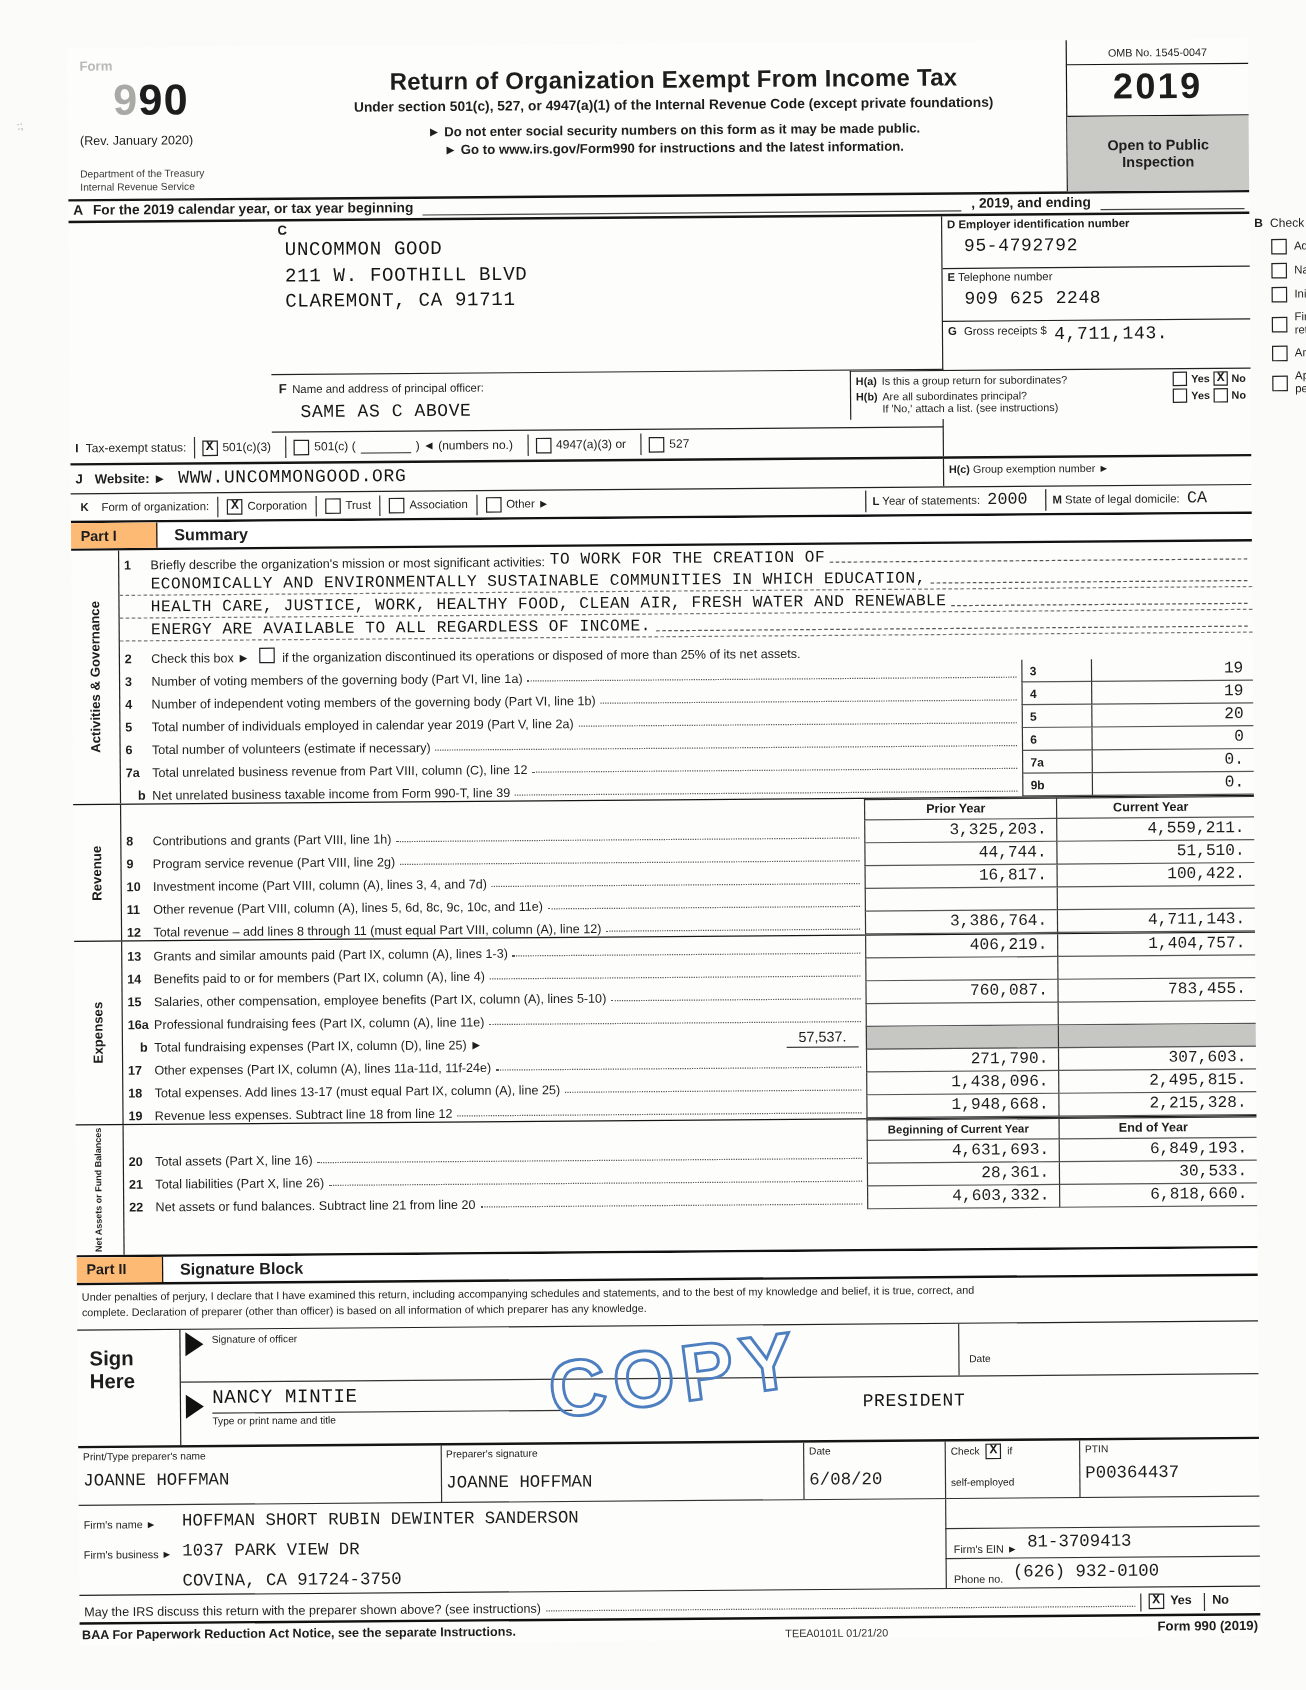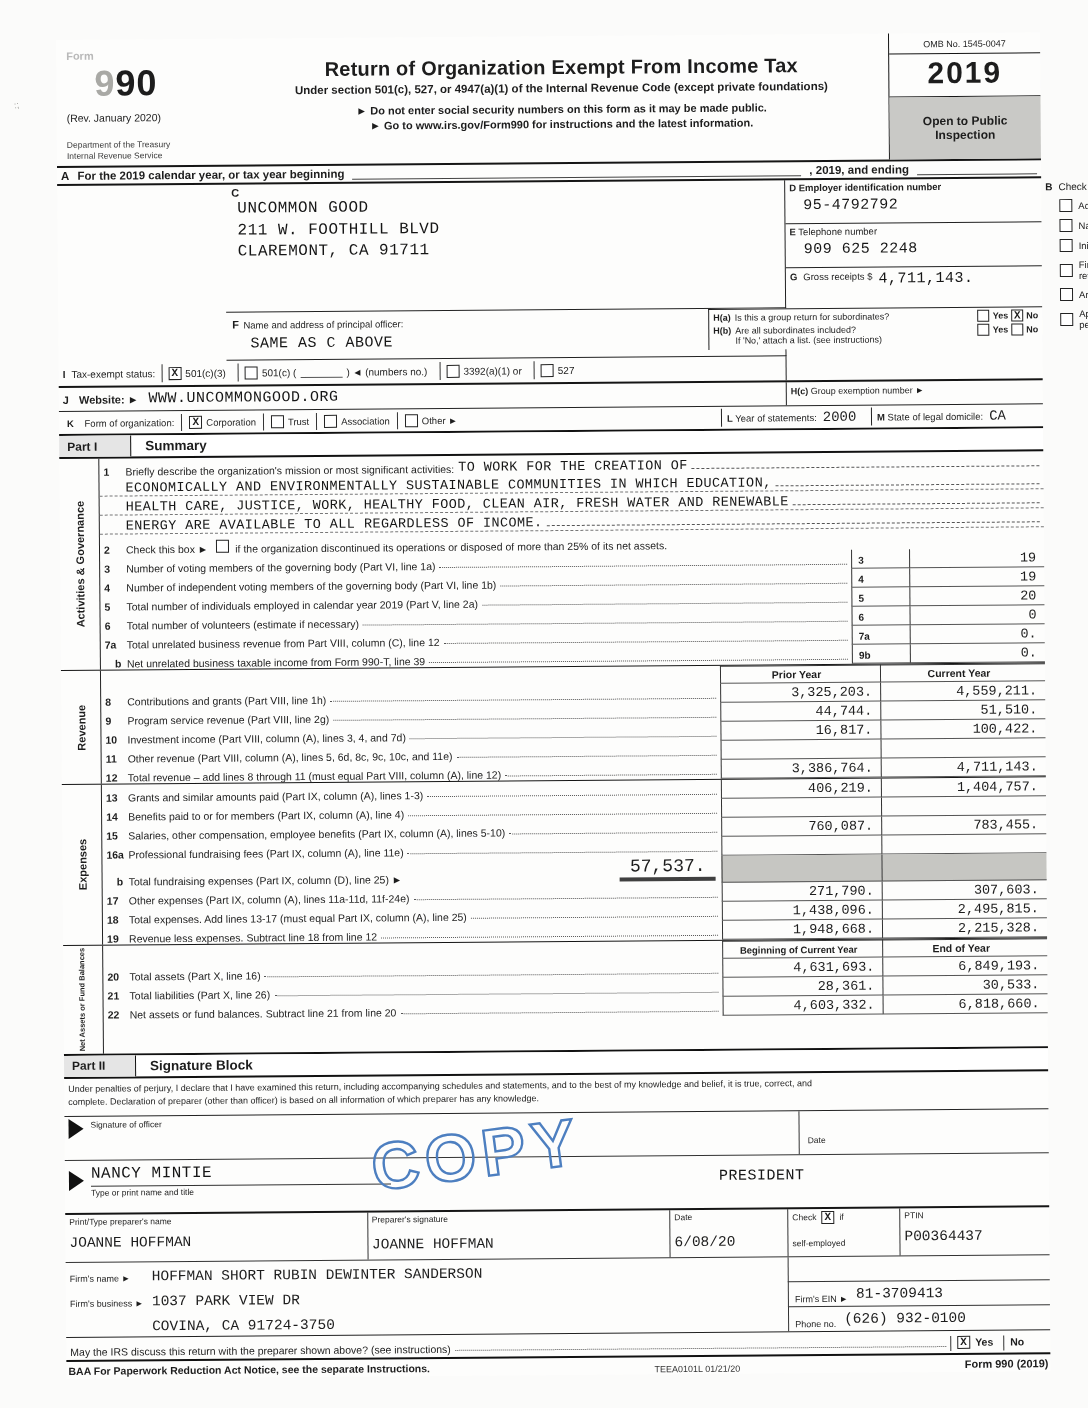--- a/index.html
+++ b/index.html
@@ -67,21 +67,21 @@
   .jLeft { flex:1; display:flex; align-items:center; gap:10px; padding:3px 4px; border-right:1.2px solid #222; font-size:11px; }
   .jLeft .url { font-size:15px; }
   .jRight { width:256px; font-size:9px; padding:4px; }
   .kRow { display:flex; align-items:center; border-bottom:2.5px solid #111; font-size:9.5px; padding:2px 4px; height:24px; }
   .kRow .seg { display:flex; align-items:center; gap:4px; padding:0 7px; border-left:1px solid #333; height:17px; }
   .kRow .seg.first { border-left:none; padding-left:4px; }
   .kl { width:150px; border-left:1.2px solid #222; padding-left:5px; display:flex; gap:6px; align-items:center; height:100%; }
   .kl .tv { font-size:14px; font-family:"Liberation Mono",monospace; }
   
   .parthead { display:flex; align-items:stretch; border-bottom:2px solid #111; height:23px; background:#fff; }
-  .plabel { background:#e5e5e5; border-right:1.5px solid #111; font-weight:bold; font-size:12px; width:72px; display:flex; align-items:center; padding-left:8px; }
+  .plabel { background:#fdba74; border-right:1.5px solid #111; font-weight:bold; font-size:12px; width:72px; display:flex; align-items:center; padding-left:8px; }
   .ptitle { font-weight:bold; font-size:13.5px; display:flex; align-items:center; padding-left:14px; }
   
   .sect { display:flex; border-bottom:1.6px solid #151515; }
   .vcell { width:40px; border-right:1.2px solid #222; display:flex; align-items:center; justify-content:center; padding:2px 0; }
   .vtext { writing-mode:vertical-rl; transform:rotate(180deg); font-weight:bold; font-size:11px; white-space:nowrap; }
   .vsmall { writing-mode:vertical-rl; transform:rotate(180deg); font-weight:bold; font-size:7.5px; line-height:1.15; text-align:center; }
   .rows { flex:1; display:flex; flex-direction:column; }
   .ln { display:flex; align-items:flex-end; font-size:10.5px; min-height:19px; padding-left:4px; }
   .ln .no { width:22px; font-weight:bold; flex:none; }
   .ln .no.indent { padding-left:10px; }
@@ -89,21 +89,21 @@
   .dots { flex:1; border-bottom:1.5px dotted #555; margin:0 4px 4px 4px; min-width:8px; }
   .dash { border-bottom:1.2px dashed #777; }
   .mission { font-size:13.5px; letter-spacing:.4px; }
   .boxcol { width:58px; border-left:1.2px solid #333; border-bottom:1px solid #555; font-size:10px; font-weight:bold; padding:2px 0 2px 6px; flex:none; align-self:stretch; display:flex; align-items:flex-end; }
   .valcol { width:135px; border-left:1.2px solid #333; border-bottom:1px solid #555; text-align:right; padding:1px 8px 1px 0; font-size:13.5px; flex:none; align-self:stretch; display:flex; align-items:flex-end; justify-content:flex-end; font-family:"Liberation Mono",monospace; }
   .amt1 { width:160px; border-left:1.2px solid #333; border-bottom:1px solid #555; text-align:right; padding:1px 8px 1px 0; font-size:13.5px; flex:none; align-self:stretch; display:flex; align-items:flex-end; justify-content:flex-end; font-family:"Liberation Mono",monospace; }
   .amt2 { width:165px; border-left:1.2px solid #333; border-bottom:1px solid #555; text-align:right; padding:1px 8px 1px 0; font-size:13.5px; flex:none; align-self:stretch; display:flex; align-items:flex-end; justify-content:flex-end; font-family:"Liberation Mono",monospace; }
   .colhead { font-size:10.5px; font-weight:bold; text-align:center; justify-content:center !important; align-items:center !important; font-family:"Liberation Sans",sans-serif; border-top:1.2px solid #333; }
   .colhead2 { font-size:9.5px; }
   .shade { background:#c6c6c2; }
-  .inlineval { font-size:18px; font-family:Liberation Mono, monospace; border-bottom:4px solid #404040; padding:0 10px 1px 10px; margin:0 6px 2px 0; }
+  .inlineval { font-size:12px; font-family:Liberation Sans, sans-serif; border-bottom:1px solid #404040; padding:0 10px 1px 10px; margin:0 6px 2px 0; }
   
   .perjury { font-size:9px; line-height:1.5; padding:4px 4px 6px 4px; border-bottom:1.2px solid #222; }
   .signwrap { display:flex; border-bottom:2px solid #151515; position:relative; }
   .signlab { width:86px; border-right:1.2px solid #222; font-size:17px; font-weight:bold; line-height:1.15; padding:14px 0 0 10px; }
   .signmain { flex:1; position:relative; }
   .sigrow1 { display:flex; height:44px; border-bottom:1px solid #333; }
   .sigrow1 .sigfield { flex:1; padding:3px 0 0 26px; font-size:8.5px; position:relative; }
   .sigrow1 .datecell { width:250px; border-left:1px solid #333; font-size:8.5px; padding:24px 0 0 8px; }
   .sigrow2 { display:flex; height:52px; }
   .sigrow2 .namefield { flex:1; padding:4px 0 0 26px; }
@@ -243,21 +243,21 @@
               <span class="cb"></span>
               <span class="b">Yes</span>
           <span class="cb">
                 <i>X</i>
               </span>
               <span class="b">No</span>
             </span>
         </div>
         <div class="hrow" style="align-items:flex-start;">
           <span class="lab">H(b)</span>
-          <span><span>Are all subordinates included?</span><br><span>If 'No,' attach a list. (see instructions)</span></span>
+          <span><span>Are all subordinates principal?</span><br><span>If 'No,' attach a list. (see instructions)</span></span>
           <span class="ynbox">
               <span class="cb"></span>
               <span class="b">Yes</span>
           <span class="cb"></span>
               <span class="b">No</span>
             </span>
         </div>
       </div>
     </div>
 
@@ -277,21 +277,21 @@
           <span>501(c)(3)</span>
         </span>
       <span class="seg">
           <span class="cb"></span>
           <span>501(c)  (</span>
           <span style="display:inline-block;width:42px;border-bottom:1px solid #555;height:12px;"></span>
           <span>) ◄ (numbers no.)</span>
         </span>
       <span class="seg">
           <span class="cb"></span>
-          <span>3392(a)(1) or</span>
+          <span>4947(a)(3) or</span>
         </span>
       <span class="seg">
           <span class="cb"></span>
           <span>527</span>
         </span>
     </div>
   </div>
 
   <div class="jRow">
     <div class="jLeft">
@@ -569,20 +569,21 @@
     <div class="plabel">Part II</div>
     <div class="ptitle">Signature Block</div>
   </div>
 
   <div class="perjury">
     <div>Under penalties of perjury, I declare that I have examined this return, including accompanying schedules and statements, and to the best of my knowledge and belief, it is true, correct, and</div>
     <div>complete. Declaration of preparer (other than officer) is based on all information of which preparer has any knowledge.</div>
   </div>
 
   <div class="signwrap">
+    <div class="signlab"><span>Sign</span><br><span>Here</span></div>
     <div class="signmain">
       <svg class="copysvg" width="300" height="100" viewBox="0 0 300 100">
         <text x="16" y="72" transform="rotate(-7 150 50)" font-family="Liberation Sans, sans-serif" font-size="66" font-weight="bold" letter-spacing="6" fill="none" stroke="#4d7fc0" stroke-width="2.4">COPY</text>
       </svg>
       <div class="sigrow1">
         <div class="sigfield">
           <span class="tri" style="top:2px"></span>
           <span>Signature of officer</span>
         </div>
         <div class="datecell">

